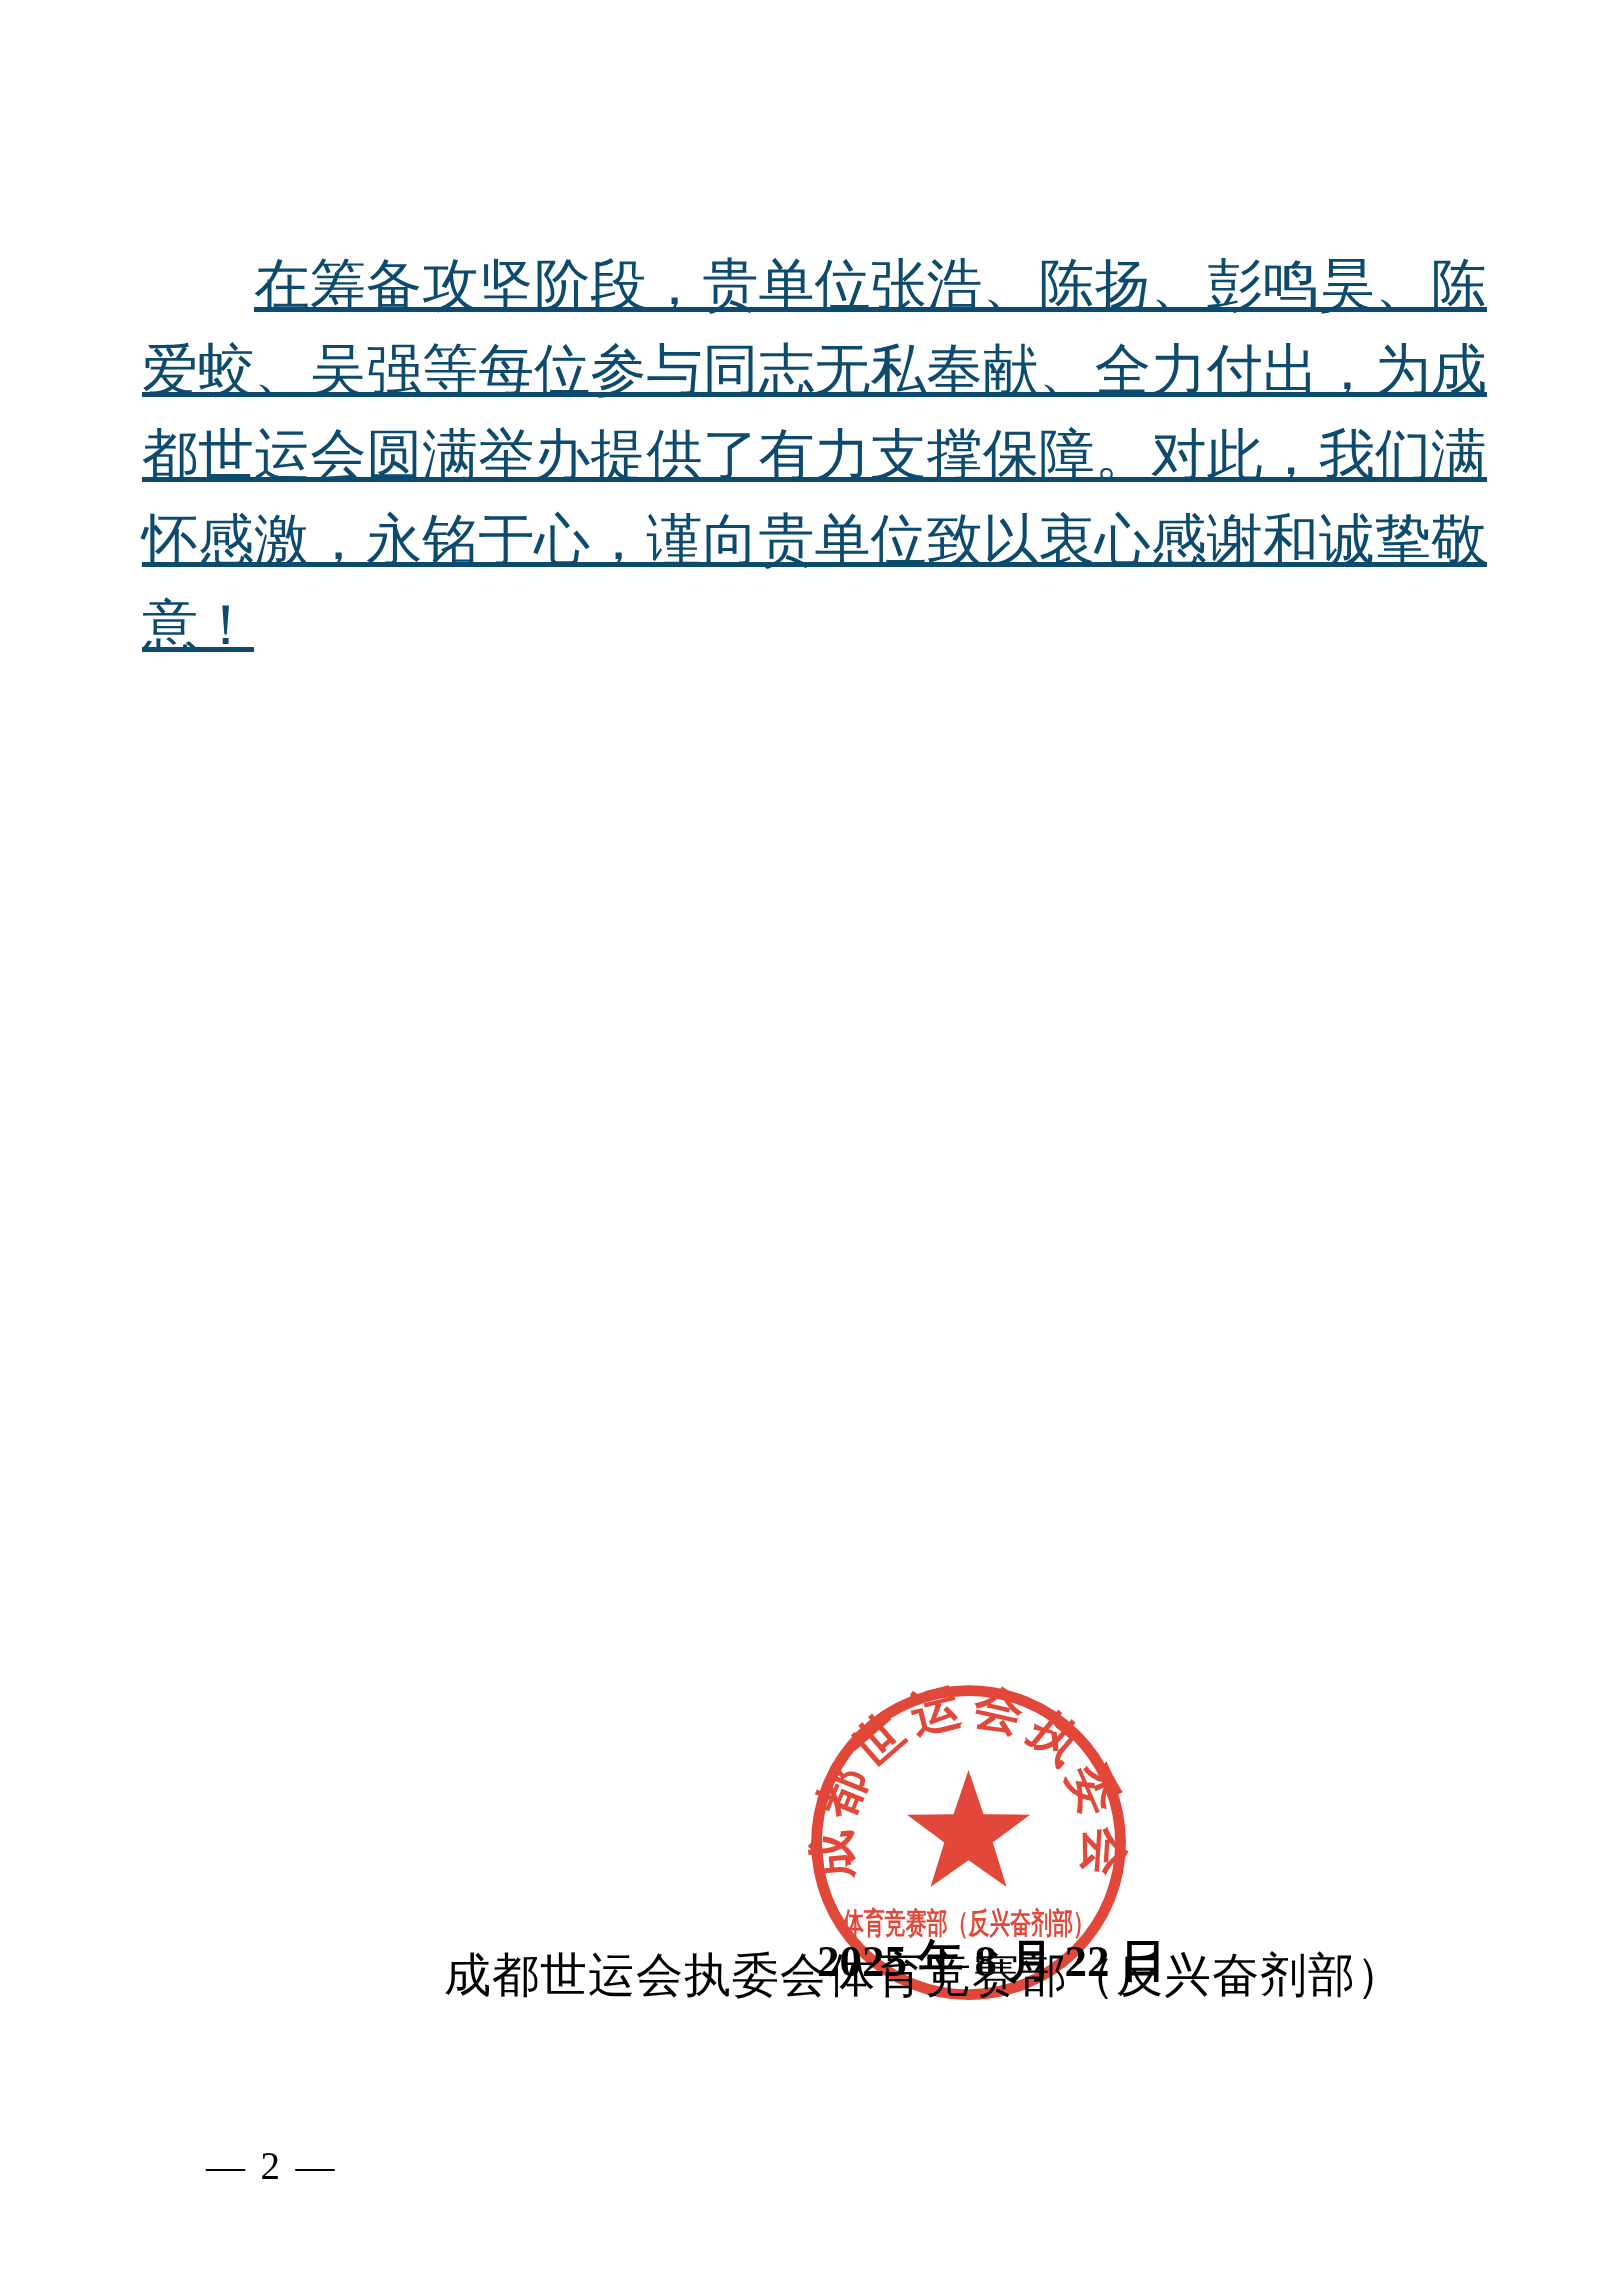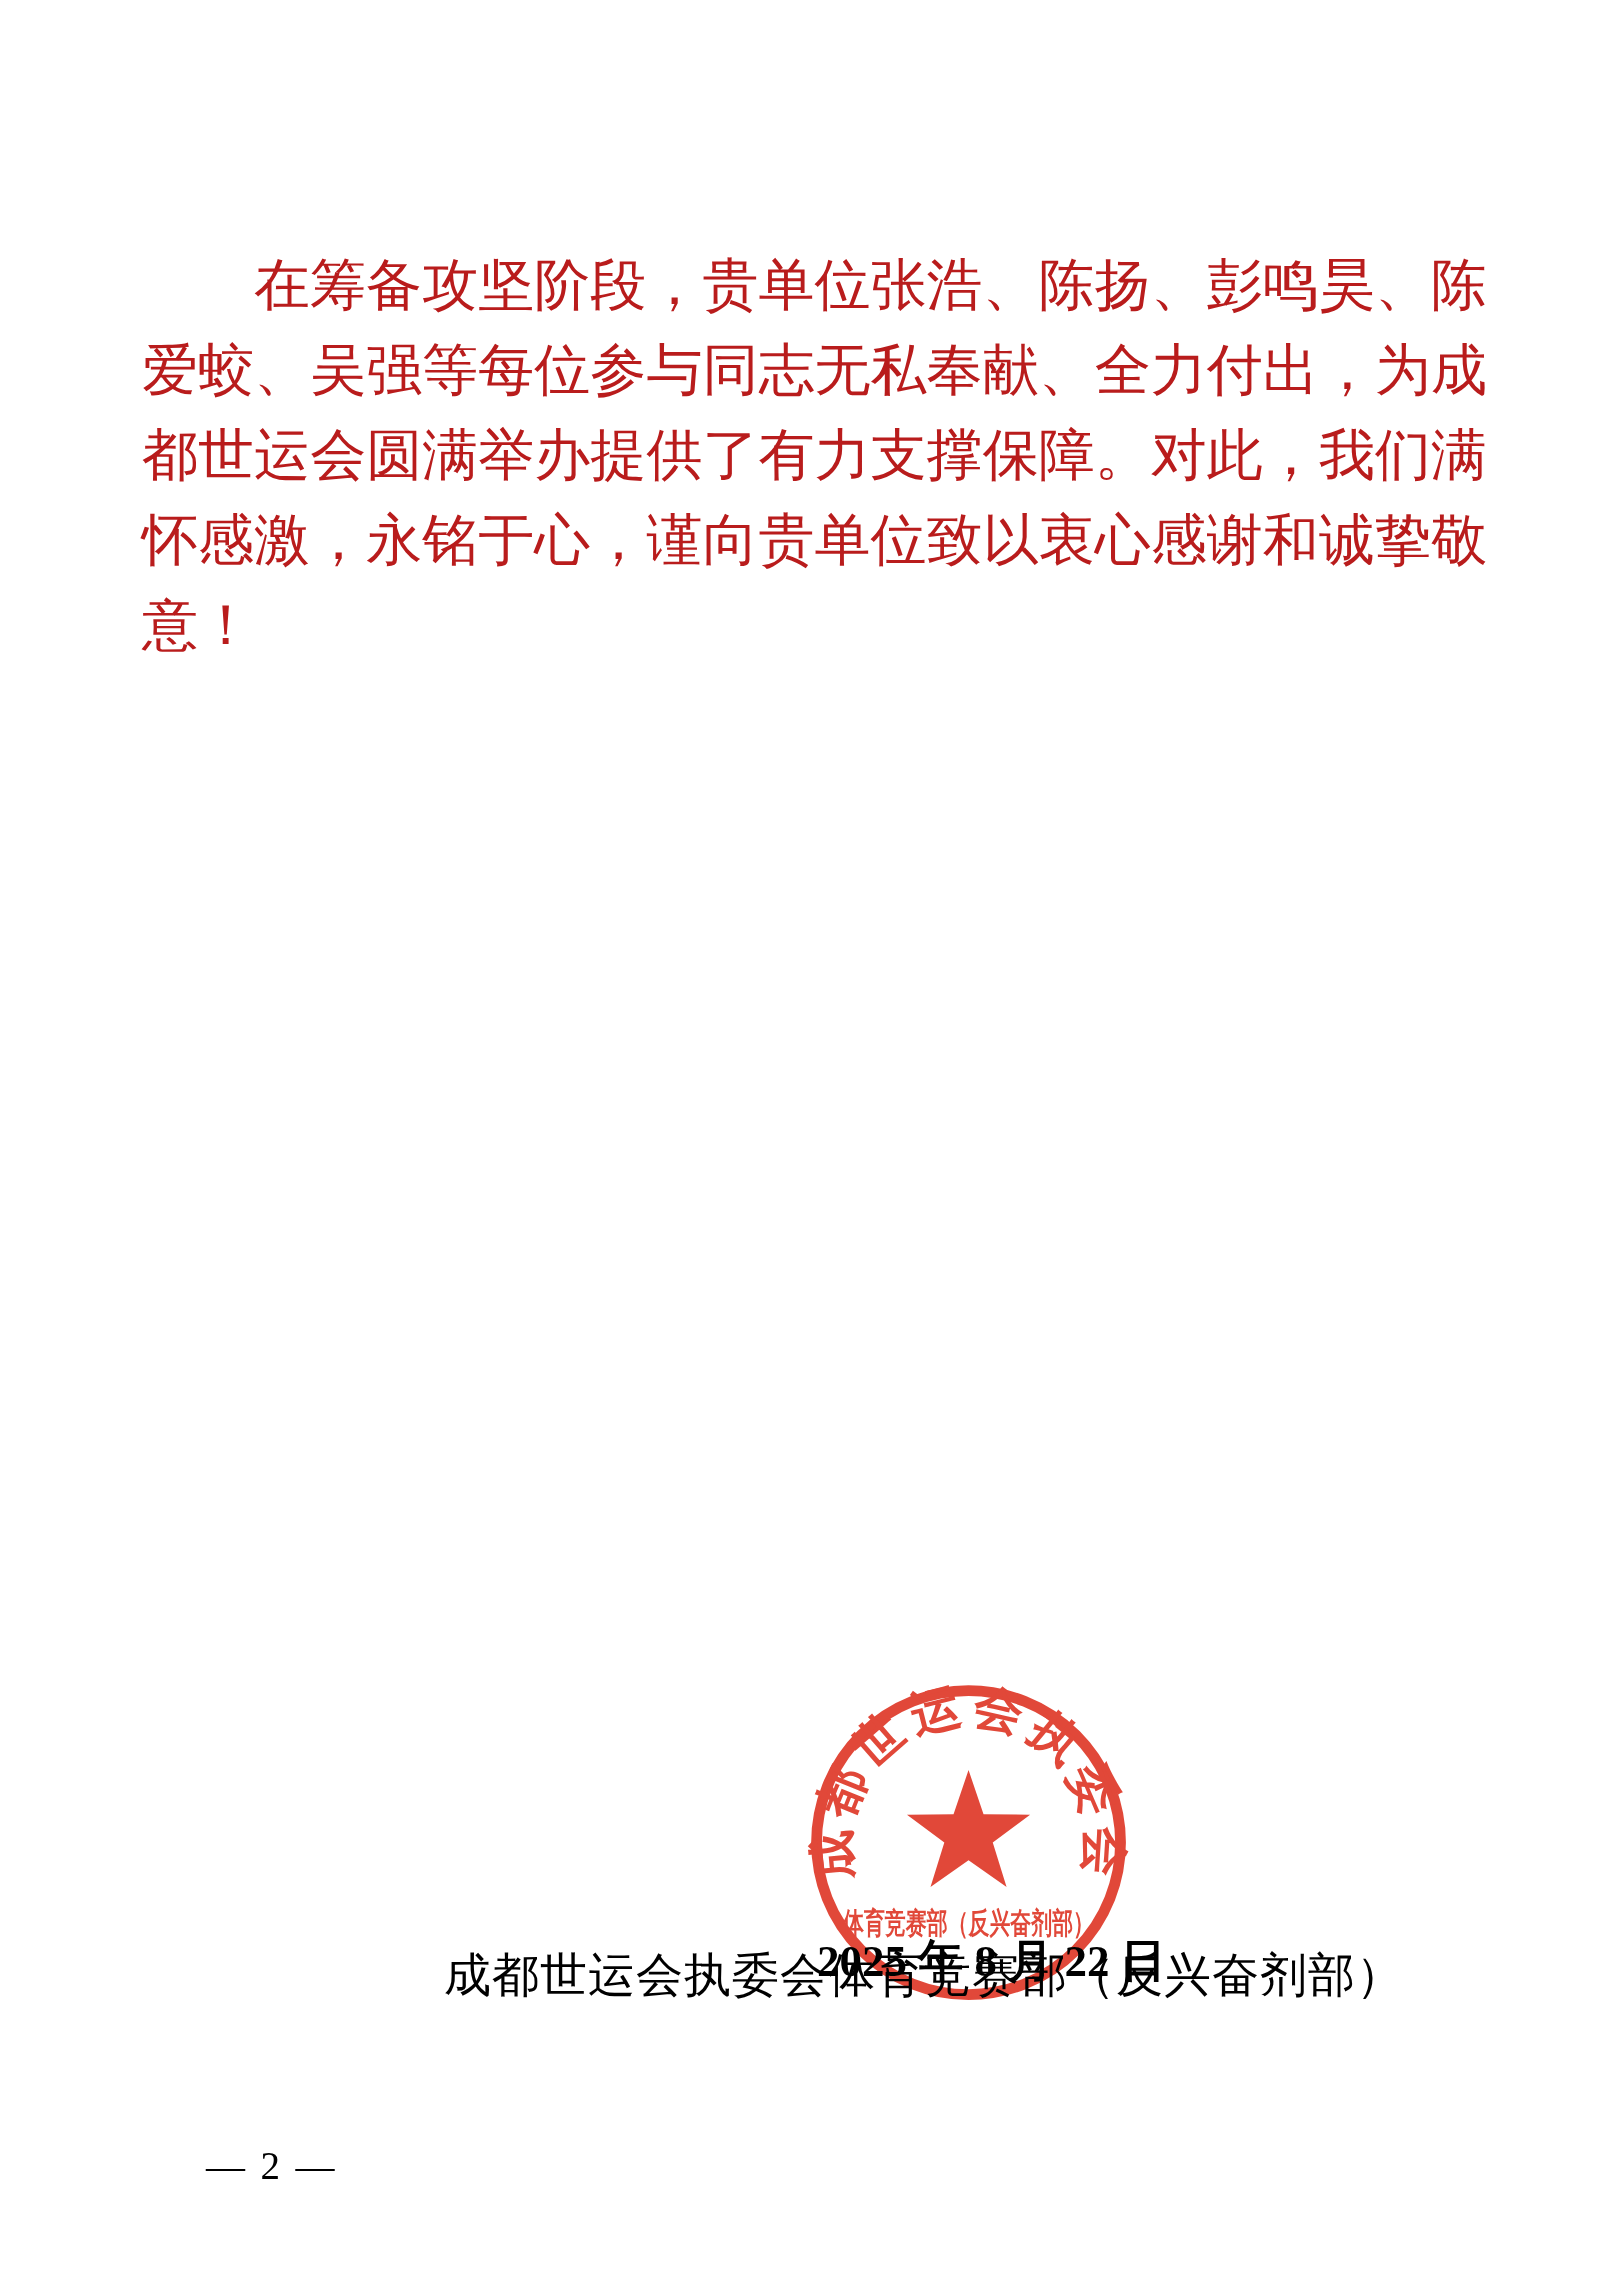--- a/index.html
+++ b/index.html
@@ -10,22 +10,23 @@
     overflow:hidden;
     font-family:"Liberation Serif","DejaVu Serif",serif;
     color:#000;
   }
   .body-text{
     position:absolute;
     left:142px;top:243px;width:1345px;
     font-size:56px;line-height:85px;
     text-align:justify;
     text-justify:inter-ideograph;
-    color:#b91c1c;
+    color:#0c4a6e;
     z-index:2;
+    text-decoration:underline;
   }
   .body-text p{
     margin:0;
     text-indent:112px;
     word-break:normal;
   }
   .signature-line{
     position:absolute;
     left:444px;top:1946px;
     font-size:47px;line-height:59px;

